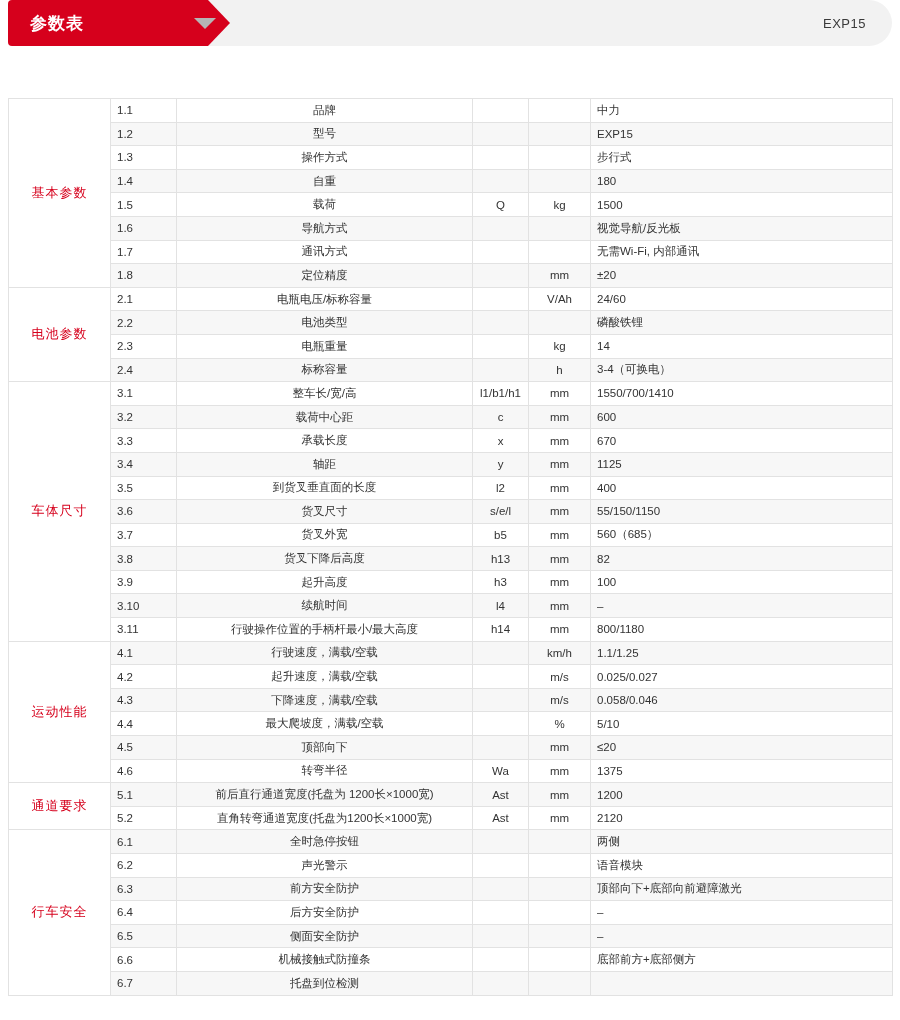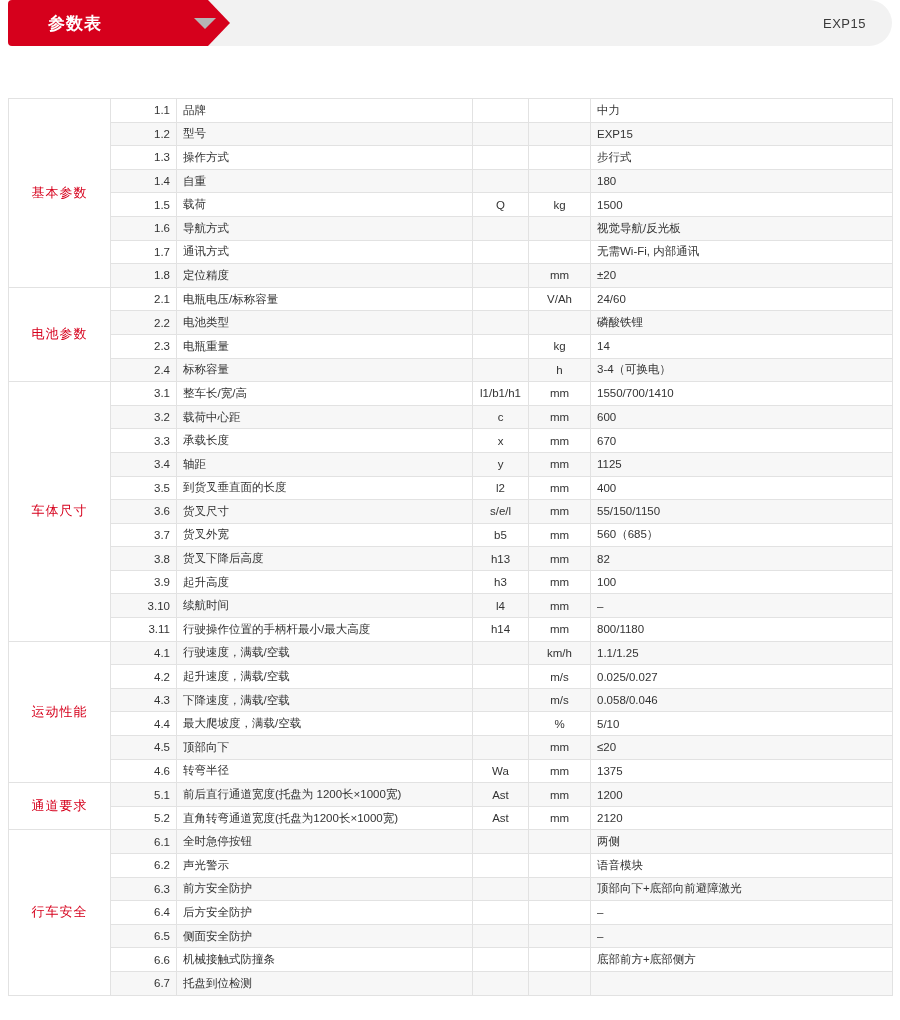--- a/index.html
+++ b/index.html
@@ -41,21 +41,21 @@
   .header-tab {
     position: absolute;
     left: 0;
     top: 0;
     width: 200px;
     height: 46px;
     background: #d6001c;
     border-radius: 4px 0 0 4px;
     display: flex;
     align-items: center;
-    padding-left: 40px;
+    padding-left: 22px;
     box-sizing: border-box;
   }
   .header-tab::after {
     content: "";
     position: absolute;
     right: -22px;
     top: 0;
     width: 0;
     height: 0;
     border-left: 22px solid #d6001c;
@@ -122,25 +122,25 @@
   td.group {
     background: #ffffff !important;
     text-align: center;
     font-weight: normal;
     color: #d6001c;
     font-size: 13px;
     letter-spacing: 1px;
     white-space: normal;
   }
   td.no {
-    text-align: right;
+    text-align: left;
     color: #333;
   }
   td.item {
-    text-align: left;
+    text-align: center;
     padding-left: 18px;
     color: #333;
   }
   td.sym, td.unit {
     text-align: center;
     color: #333;
   }
   td.val {
     text-align: left;
     color: #333;

